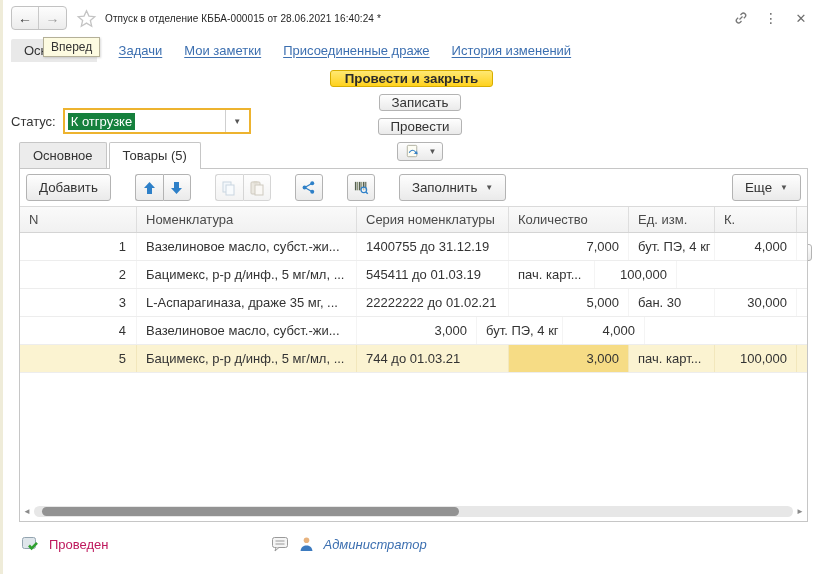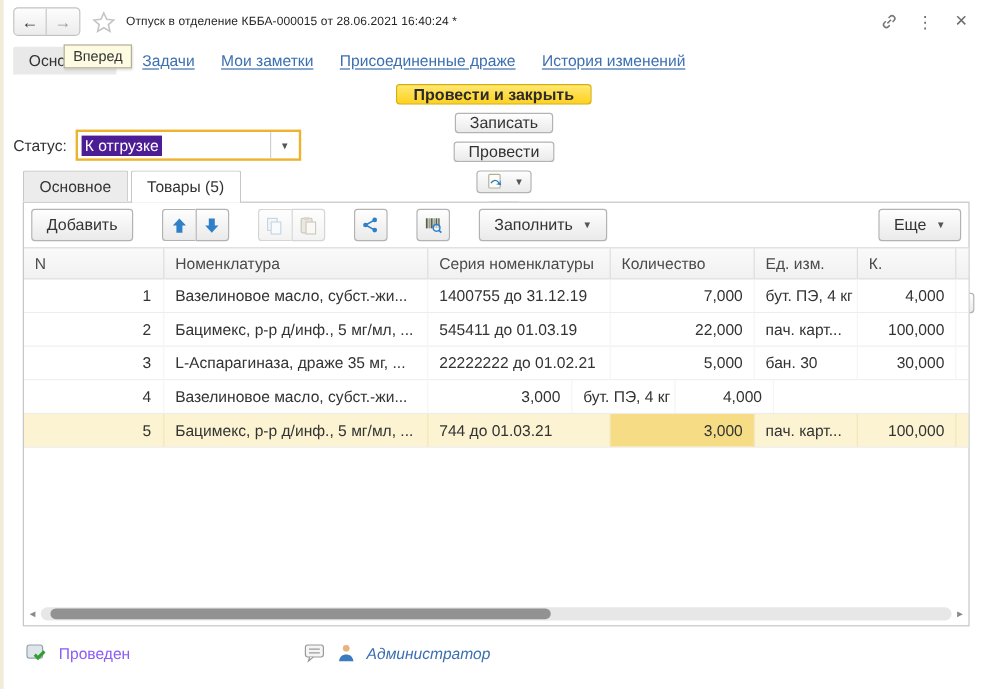--- a/index.html
+++ b/index.html
@@ -15,39 +15,39 @@
   .histbtn { width:27px; height:22px; display:flex; align-items:center; justify-content:center; font-size:14px; cursor:pointer; }
   .histbtn.back { color:#3A3A3A; border-right:1px solid #C9C9C9; }
   .histbtn.fwd  { color:#9A9A9A; }
   .star { width:22px; height:22px; display:flex; align-items:center; justify-content:center; }
   .wintitle { font-size:10px; color:#262626; white-space:nowrap; letter-spacing:.1px; }
   .titlebar .spacer { flex:1; }
   .titleicon { width:22px; height:22px; display:flex; align-items:center; justify-content:center; color:#6E6E6E; cursor:pointer; }
   .kebab { font-size:14px; letter-spacing:0; }
   .closex { font-size:13px; }
   
-  .tooltip { position:absolute; left:50px; top:37px; background:#FDFBE1; border:1px solid #B4B098;
+  .tooltip { position:absolute; left:40px; top:37px; background:#FDFBE1; border:1px solid #B4B098;
     padding:2px 7px; font-size:12px; color:#333; z-index:40; box-shadow:1px 1px 2px rgba(0,0,0,.15); }
   
   .navrow { height:26px; display:flex; align-items:flex-end; padding:0 8px; gap:22px; }
   .navcurrent { background:#E9E9E9; padding:4px 13px; color:#333; border-radius:2px 2px 0 0; }
   .navlink { color:#3C6FB0; text-decoration:underline; text-underline-offset:2px; padding-bottom:4px; cursor:pointer; }
   
   .cmdbar { height:42px; display:flex; align-items:center; padding:8px 12px 6px 8px; gap:7px;flex-direction:column; }
   .btn { height:27px; display:inline-flex; align-items:center; justify-content:center; gap:5px; padding:0 12px;
     background:linear-gradient(#FEFEFE,#EAEAEA); border:1px solid #B3B3B3; border-radius:3px; color:#333; cursor:pointer; white-space:nowrap; }
   .btn.primary { background:linear-gradient(#FFE873,#FFD21E); border-color:#D8AE00; font-weight:bold; color:#2B2B2B; padding:0 14px; }
   .btn.iconbtn { padding:0 6px; }
   .caret { font-size:8px; color:#555; margin-left:3px; }
   .gapL { margin-left:17px; } .pushR { margin-left:auto; }
   .qbtn { width:28px; padding:0; }
   
   .statusrow { height:34px; display:flex; align-items:center; padding:0 8px; gap:7px; }
   .combo { width:188px; height:26px; border:2px solid #EDB32F; background:#fff; display:flex; align-items:center; }
-  .combo .val { margin-left:3px; background:#4c1d95; color:#fff; padding:1px 3px; }
+  .combo .val { margin-left:3px; background:#15803d; color:#fff; padding:1px 3px; }
   .combo .sep { flex:1; }
   .combo .dd { width:24px; height:100%; border-left:1px solid #CFCFCF; display:flex; align-items:center; justify-content:center; color:#555; font-size:8px; cursor:pointer; }
   
   .tabsrow { display:flex; padding:4px 16px 0; gap:2px; position:relative; z-index:2; }
   .tab { padding:5px 13px 5px; border:1px solid #C6C6C6; border-bottom:none; border-radius:2px 2px 0 0; background:#ECECEC; color:#333; cursor:pointer; }
   .tab.active { background:#fff; margin-bottom:-1px; padding-bottom:6px; }
   
   .panel { margin:0 16px; border:1px solid #C6C6C6; height:354px; display:flex; flex-direction:column; background:#fff; position:relative; z-index:1; }
   .ptoolbar { display:flex; align-items:center; gap:7px; padding:5px 6px; }
   .pairgroup { display:flex; }
@@ -70,21 +70,21 @@
   .trow.selected .td { border-right-color:#F2E7BC; }
   .td.activecell { background:#F6DC85; }
   .gridfiller { flex:1; }
   
   .hscroll { height:16px; margin:0 2px 2px; display:flex; align-items:center; gap:2px; }
   .harrow { width:10px; text-align:center; color:#8A8A8A; font-size:8px; cursor:pointer; }
   .htrack { flex:1; height:11px; background:#E7E7E7; border-radius:6px; position:relative; }
   .hthumb { position:absolute; left:1%; top:1px; width:55%; height:9px; background:#929292; border-radius:5px; cursor:grab; }
   
   .footer { height:44px; display:flex; align-items:center; padding:0 18px; gap:10px; }
-  .posted { color:#8b5cf6; margin-right:6px; }
+  .posted { color:#be185d; margin-right:24px; }
   .fgap { width:118px; }
   .userlink { color:#3C6FB0; cursor:pointer;font-style:italic; }
   .ficon { display:flex; align-items:center; justify-content:center; }
 </style>
 </head>
 <body>
 
 <div class="titlebar">
   <div class="histgroup">
     <div class="histbtn back">
@@ -276,21 +276,20 @@
       <div class="td c-nom">Вазелиновое масло, субст.-жи...</div>
       <div class="td c-ser">1400755 до 31.12.19</div>
       <div class="td c-qty">7,000</div>
       <div class="td c-unit">бут. ПЭ, 4 кг</div>
       <div class="td c-k">4,000</div>
     </div>
     <div class="trow">
       <div class="td c-n">2</div>
       <div class="td c-nom">Бацимекс, р-р д/инф., 5 мг/мл, ...</div>
       <div class="td c-ser">545411 до 01.03.19</div>
-      <div class="td c-qty">22,000</div>
       <div class="td c-unit">пач. карт...</div>
       <div class="td c-k">100,000</div>
     </div>
     <div class="trow">
       <div class="td c-n">3</div>
       <div class="td c-nom">L-Аспарагиназа, драже 35 мг, ...</div>
       <div class="td c-ser">22222222 до 01.02.21</div>
       <div class="td c-qty">5,000</div>
       <div class="td c-unit">бан. 30</div>
       <div class="td c-k">30,000</div>

